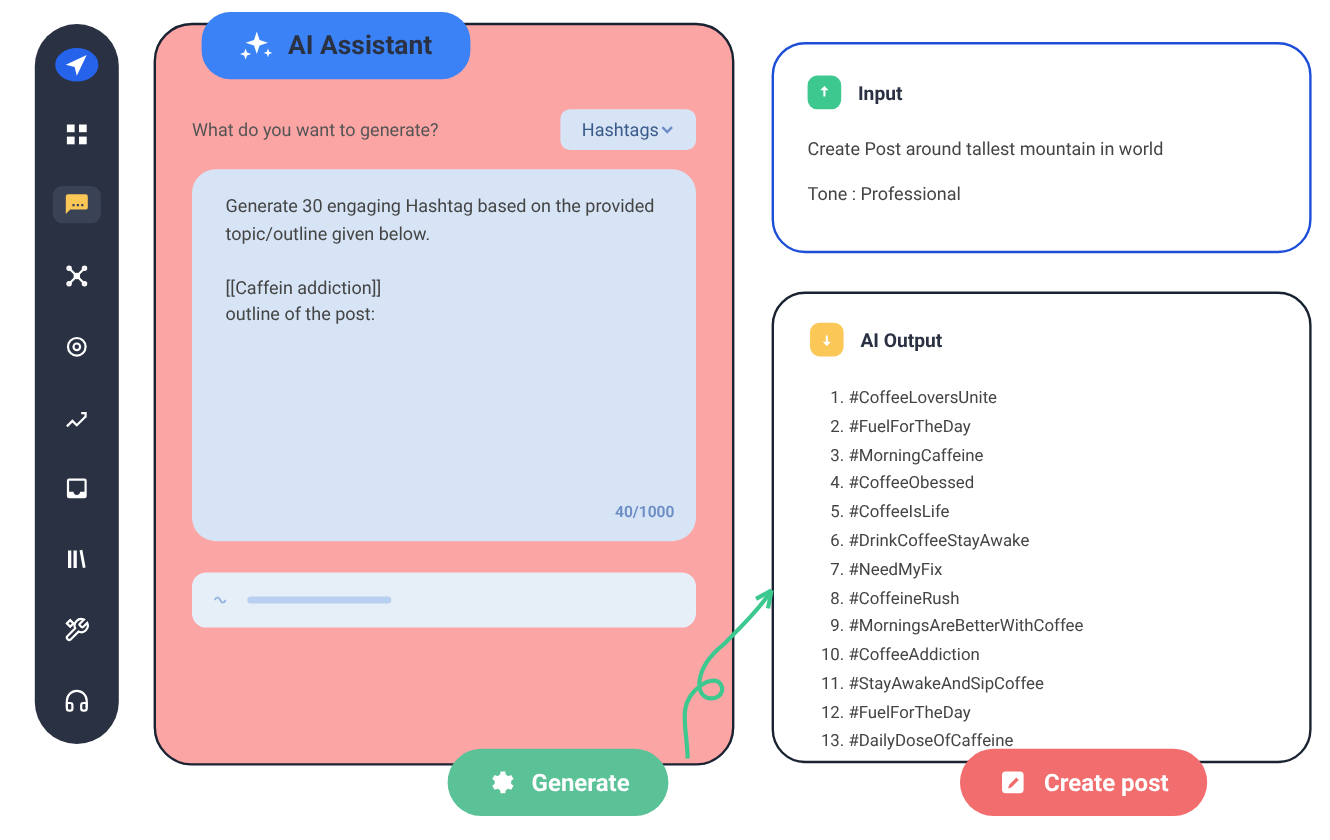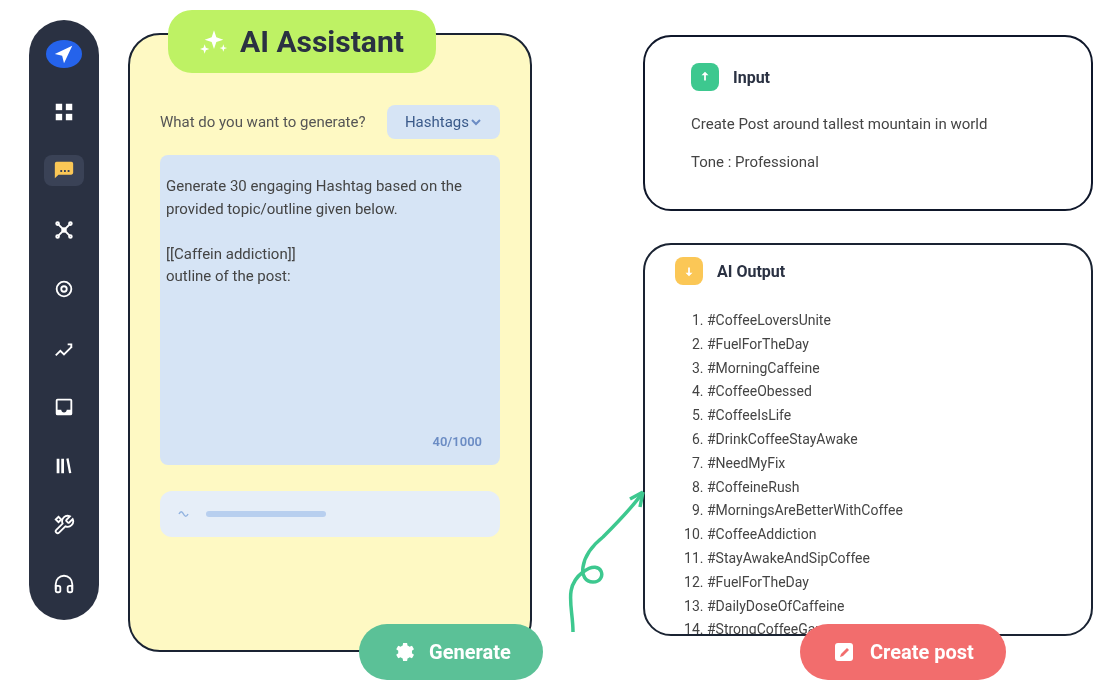--- a/index.html
+++ b/index.html
@@ -20,39 +20,39 @@
       gap: 28px;
     }
     .sidebar-icon { width: 40px; height: 40px; display: flex; align-items: center; justify-content: center; cursor: pointer; border-radius: 8px; }
     .sidebar-icon.logo { background: #2563eb; border-radius: 50%; width: 36px; height: 36px; }
     .sidebar-icon.active { background: #3a4256; }
     .sidebar-icon svg { width: 22px; height: 22px; }
 
     .main-card {
       position: absolute;
       left: 128px;
-      top: 33px;
-      width: 404px;
+      top: 19px;
+      width: 484px;
       height: 619px;
-      background: #fef9c3;
+      background: #fca5a5;
       border: 2px solid #1a2332;
       border-radius: 32px;
       padding: 30px;
     }
 
     .ai-assistant-badge {
       position: absolute;
       left: 168px;
       top: 10px;
-      background: #bef264;
+      background: #3b82f6;
       color: #2a3142;
       padding: 14px 32px;
       border-radius: 24px;
       font-weight: 700;
-      font-size: 30px;
+      font-size: 22px;
       display: flex;
       align-items: center;
       gap: 12px;
       z-index: 10;
     }
     .ai-assistant-badge svg { width: 28px; height: 28px; }
 
     .prompt-row { display: flex; justify-content: space-between; align-items: center; margin-top: 40px; margin-bottom: 16px; }
     .prompt-label { color: #555; font-size: 15px; }
     .hashtag-select {
@@ -63,22 +63,22 @@
       font-size: 15px;
       display: flex;
       align-items: center;
       gap: 1px;
       cursor: pointer;
     }
     .hashtag-select svg { width: 12px; height: 12px; }
 
     .prompt-box {
       background: #d6e4f5;
-      border-radius: 8px;
-      padding: 20px 6px;
+      border-radius: 20px;
+      padding: 20px 28px;
       height: 310px;
       position: relative;
       font-size: 15px;
       color: #444;
       line-height: 1.5;
     }
     .char-count {
       position: absolute;
       bottom: 14px;
       right: 18px;
@@ -104,50 +104,50 @@
       border-radius: 3px;
     }
 
     .input-card {
       position: absolute;
       left: 643px;
       top: 35px;
       width: 450px;
       height: 176px;
       background: #fff;
-      border: 2px solid #0f172a;
+      border: 2px solid #1d4ed8;
       border-radius: 28px;
-      padding: 26px 46px;
+      padding: 26px 28px;
     }
     .card-header { display: flex; align-items: center; gap: 14px; margin-bottom: 24px; }
     .input-icon { width: 28px; height: 28px; background: #3dc88f; border-radius: 8px; display: flex; align-items: center; justify-content: center; }
     .output-icon { width: 28px; height: 28px; background: #fbc756; border-radius: 8px; display: flex; align-items: center; justify-content: center; }
     .card-title { font-weight: 700; font-size: 16px; color: #2a3142; }
     .input-text { color: #444; font-size: 15px; margin-bottom: 20px; }
     .tone-text { color: #444; font-size: 15px; }
 
     .output-card {
       position: absolute;
       left: 643px;
       top: 243px;
       width: 450px;
       height: 393px;
       background: #fff;
       border: 2px solid #1a2332;
       border-radius: 28px;
-      padding: 12px 30px;
+      padding: 24px 30px;
       overflow: hidden;
     }
     .hashtag-list { margin-top: 10px; }
     .hashtag-list ol { list-style: decimal; padding-left: 32px; }
     .hashtag-list li { color: #444; font-size: 14px; line-height: 1.7; }
 
     .generate-btn {
       position: absolute;
-      left: 359px;
+      left: 373px;
       top: 624px;
       background: #5bc197;
       color: #fff;
       padding: 16px 32px;
       border-radius: 28px;
       font-weight: 700;
       font-size: 20px;
       display: flex;
       align-items: flex-start;
       gap: 14px;

